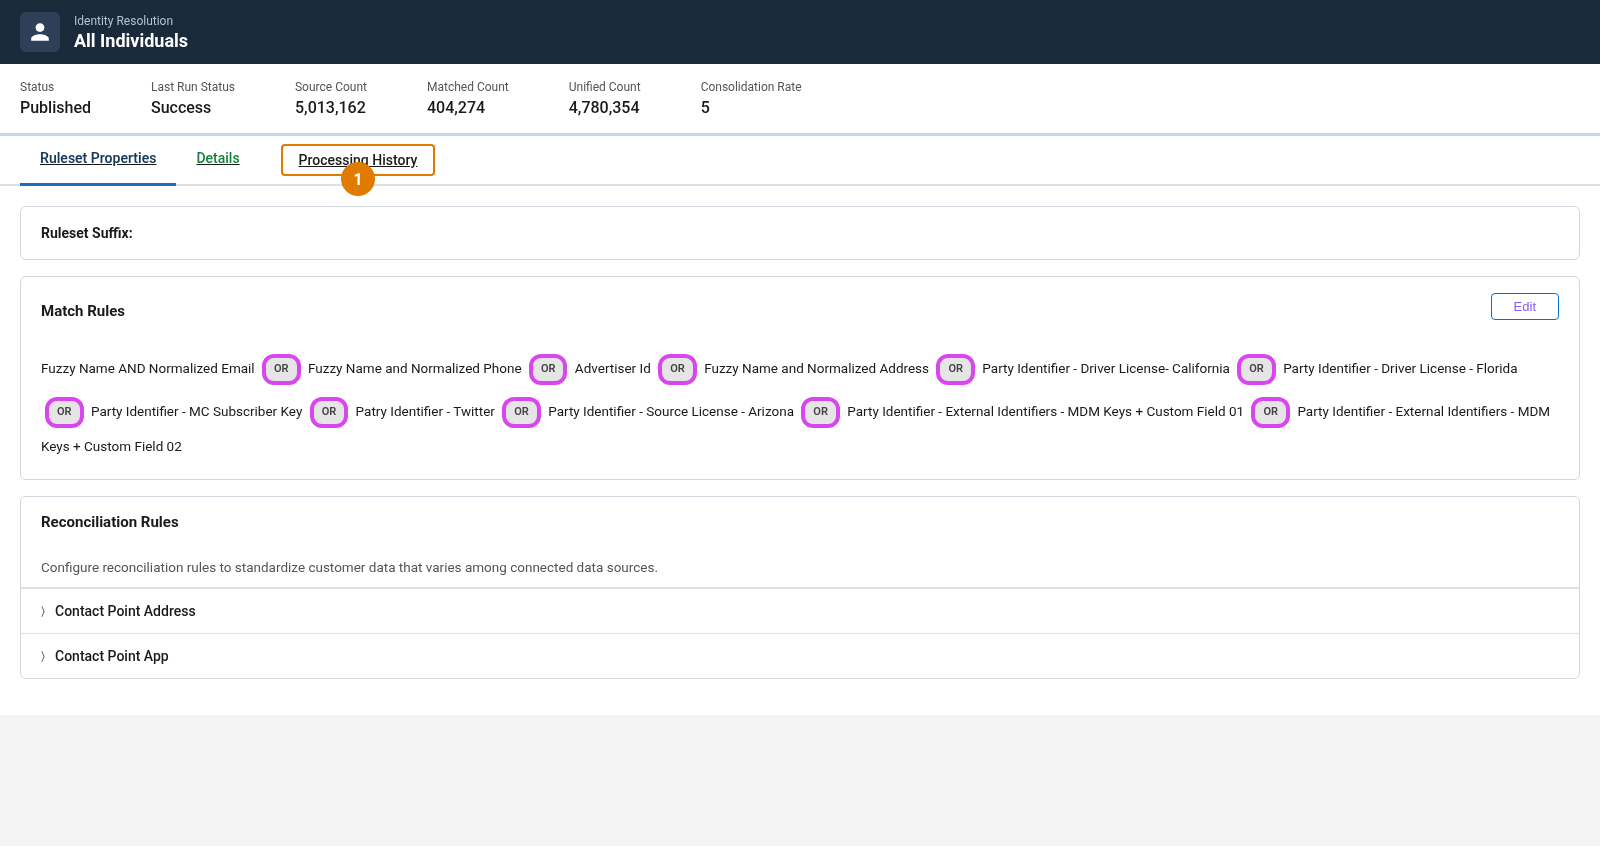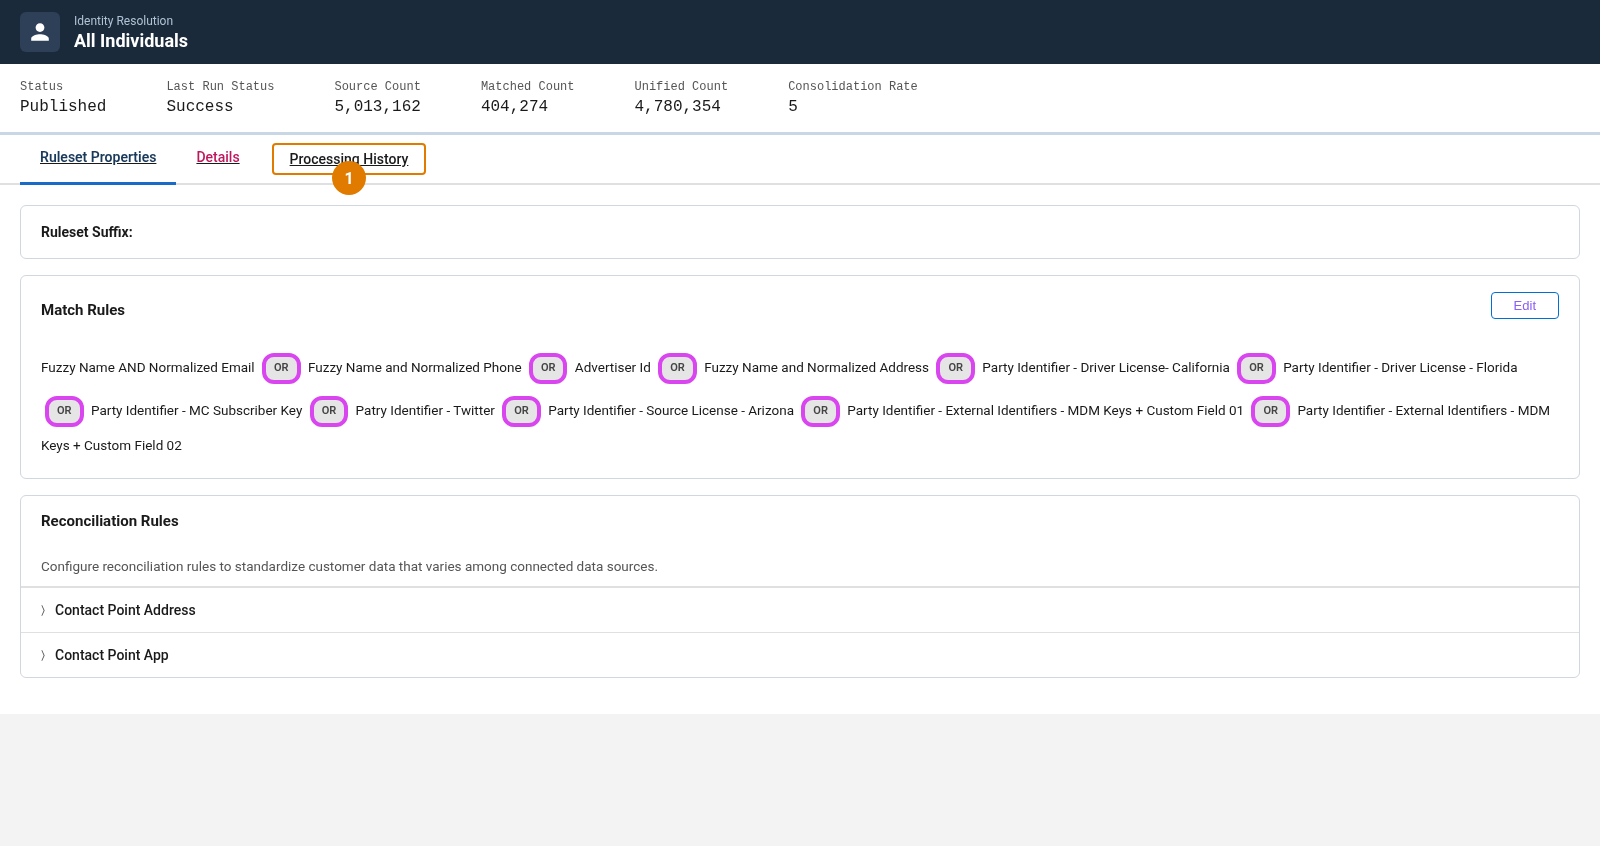--- a/index.html
+++ b/index.html
@@ -26,21 +26,21 @@
     .header-text .page-title { font-size: 18px; font-weight: 700; }
 
     
     .stats-bar {
       background: white;
       padding: 16px 20px;
       display: flex;
       gap: 60px;
       border-bottom: 3px solid #c8d6e5;
     }
-    .stat-item { display: flex; flex-direction: column; gap: 4px; font-family: Liberation Mono, monospace; }
+    .stat-item { display: flex; flex-direction: column; gap: 4px; }
     .stat-label { font-size: 12px; color: #555; }
     .stat-value { font-size: 16px; font-weight: 500; color: #1a1a1a; }
 
     
     .main-content {
       background: white;
       margin: 0;
       padding: 0;
     }
 
@@ -50,34 +50,34 @@
       border-bottom: 2px solid #e0e0e0;
       padding: 0 20px;
       background: white;
       position: relative;
       text-decoration: underline;
     }
     .tab {
       padding: 14px 20px;
       font-size: 14px;
       cursor: pointer;
-      color: #be185d;
+      color: #15803d;
       border-bottom: 3px solid transparent;
       margin-bottom: -2px;
       font-weight: 500;
     }
     .tab.active {
       color: #1a3a5c;
       border-bottom: 3px solid #1a6ac7;
       font-weight: 600;
     }
     .tab.highlighted {
       border: 2px solid #e07b00;
       border-radius: 4px;
-      margin: 8px 12px;
+      margin: 8px 21px;
       padding: 6px 16px;
       color: #1a1a1a;
       position: relative;
     }
 
     
     .badge-number {
       position: absolute;
       bottom: -22px;
       left: 50%;

